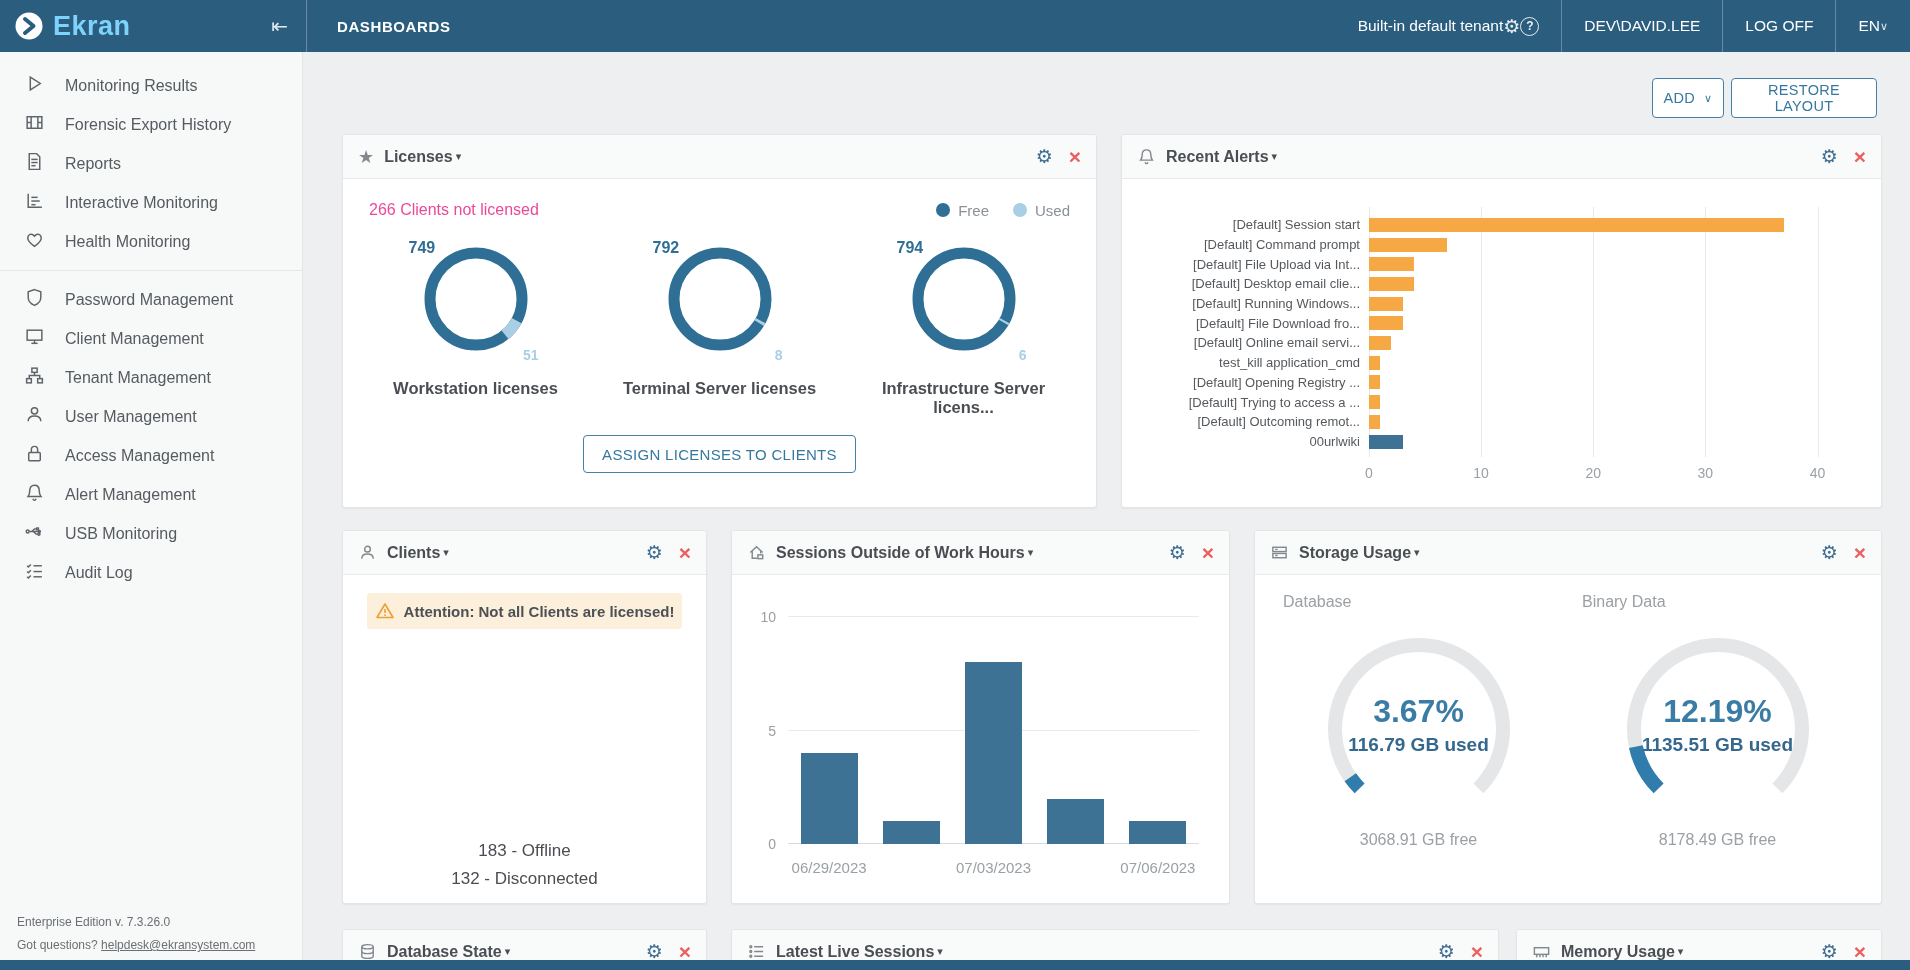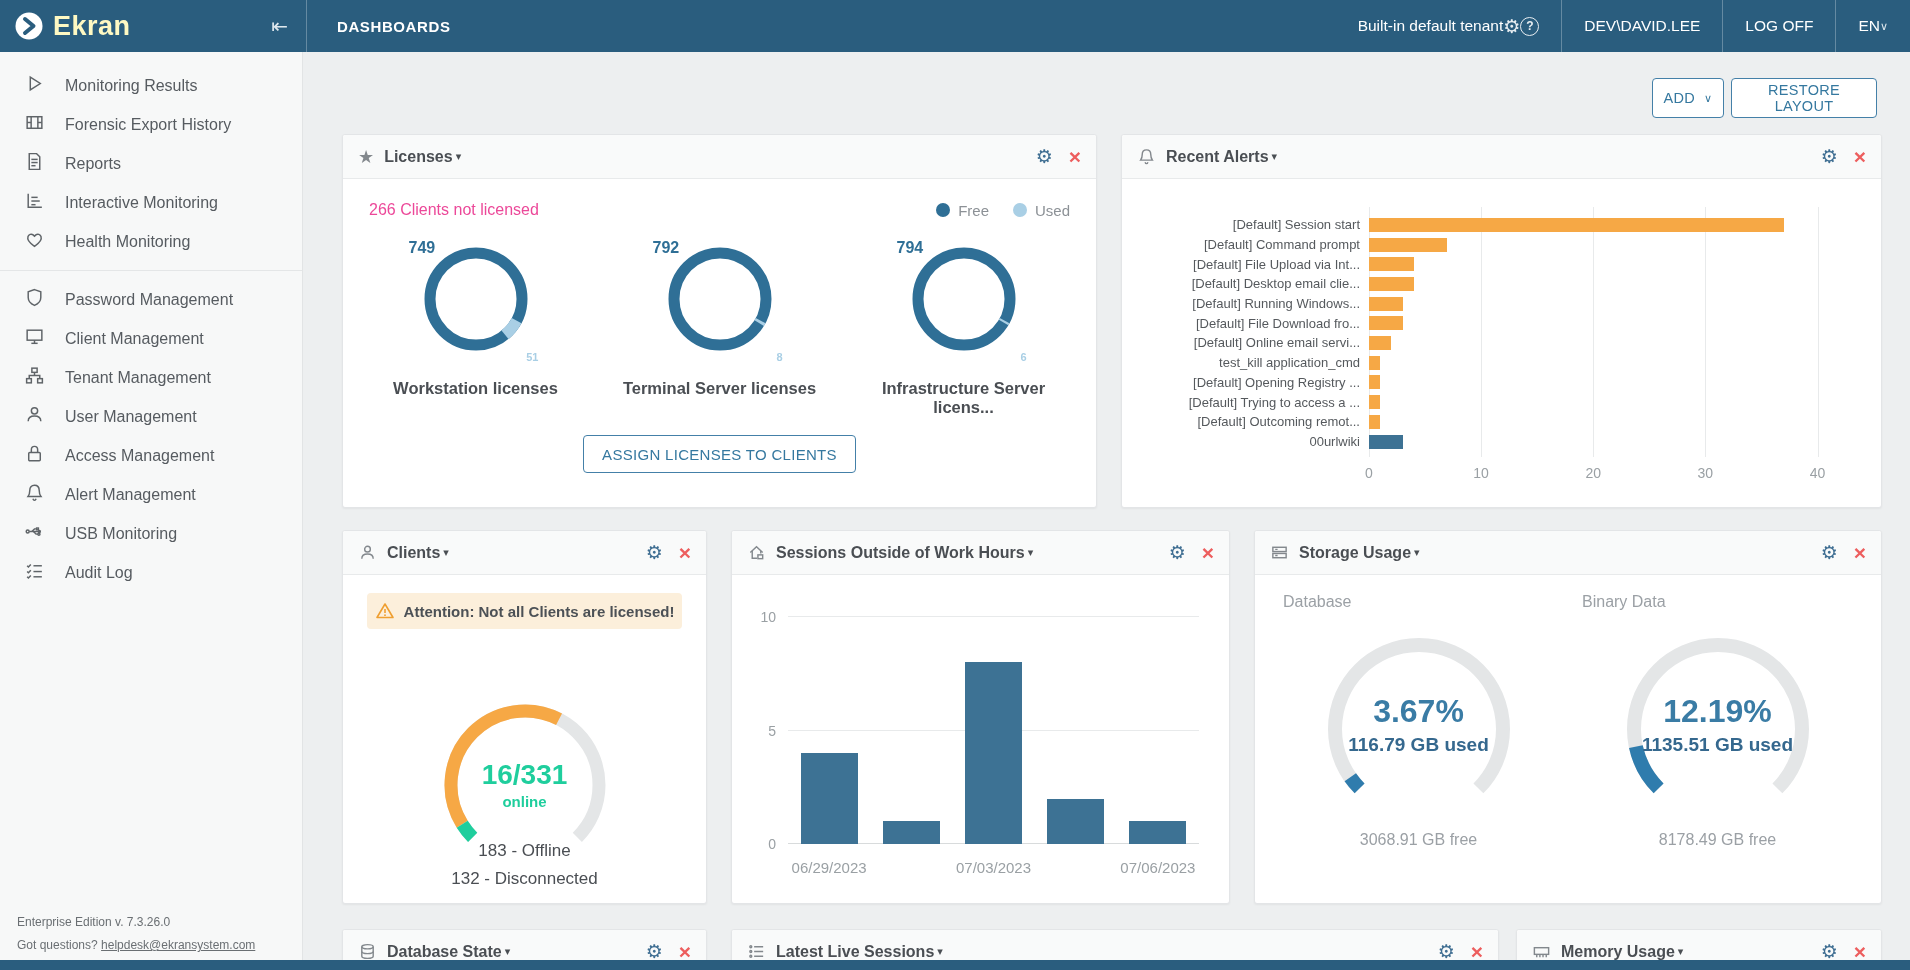--- a/index.html
+++ b/index.html
@@ -9,21 +9,21 @@
     background:#edeff0; position:relative; overflow:hidden; color:#54585c;
   }
   .ico { font-family:"DejaVu Sans", sans-serif; font-style:normal; line-height:1; }
 
   
   .topbar { position:absolute; top:0; left:0; width:1910px; height:52px;
     background:#2a5d7e; color:#fff; display:flex; align-items:stretch; z-index:30; }
   .tb-left { width:307px; display:flex; align-items:center; padding:0 12px 0 14px;
     border-right:1px solid rgba(255,255,255,.28); }
   .brand { display:flex; align-items:center; gap:9px; flex:1; cursor:pointer; }
-  .brand-text { font-size:27px; font-weight:bold; color:#fef9c3; letter-spacing:.5px; }
+  .brand-text { font-size:27px; font-weight:bold; color:#7dd3fc; letter-spacing:.5px; }
   .collapse { font-size:20px; color:#dfe8ee; cursor:pointer; padding:4px 6px; }
   .tb-nav { display:flex; align-items:center; padding:0 30px; font-size:15px;
     font-weight:bold; letter-spacing:.6px; cursor:pointer; }
   .tb-right { margin-left:auto; display:flex; align-items:stretch; }
   .tb-sect { display:flex; align-items:center; padding:15px 22px;
     border-left:1px solid rgba(255,255,255,.28); font-size:15.5px; cursor:pointer; }
   .tb-sect.no-border { border-left:none; }
   .tb-gear { font-size:19px; color:#e8eef2; cursor:pointer; }
   .tb-help { width:19px; height:19px; border:1.5px solid #e8eef2; border-radius:50%;
     display:flex; align-items:center; justify-content:center; font-size:12px;
@@ -78,21 +78,21 @@
   .lic-toprow { display:flex; justify-content:space-between; align-items:center;
     padding:22px 26px 0 26px; }
   .lic-note { font-size:16px; color:#ec4899; }
   .legend { display:flex; gap:24px; align-items:center; }
   .legend-item { display:flex; gap:8px; align-items:center; font-size:15px; color:#8c9196; }
   .legend-dot { width:14px; height:14px; border-radius:50%; }
   .donut-row { display:flex; justify-content:center; gap:44px; margin-top:24px; }
   .donut-cell { width:200px; display:flex; flex-direction:column; align-items:center; }
   .donut-wrap { position:relative; width:150px; height:116px; display:flex; justify-content:center; }
   .free-num { position:absolute; left:8px; top:-4px; font-size:16px; font-weight:bold; color:#2f6f96; }
-  .used-num { position:absolute; right:12px; bottom:-4px; font-size:11px; font-weight:bold; color:#a9cfe5; }
+  .used-num { position:absolute; right:12px; bottom:-4px; font-size:14px; font-weight:bold; color:#a9cfe5; }
   .donut-label { margin-top:20px; font-size:16.5px; font-weight:bold; color:#4a4e53; text-align:center; }
   .lic-btnrow { display:flex; justify-content:center; margin-top:18px; }
   .lic-btnrow .btn { height:38px; padding:0 18px; font-size:15px; }
 
   
   .alerts-body { position:relative; height:330px; }
   .alerts-area { position:absolute; left:0; top:36px; right:22px; display:flex;justify-content:center; }
   .alerts-labels { width:247px; }
   .alerts-label { height:19.7px; display:flex; align-items:center; justify-content:flex-end;
     padding-right:9px; font-size:13px; color:#55595d; white-space:nowrap; }
@@ -526,31 +526,20 @@
   </div>
   <div style="position:relative; height:330px;">
     <div class="warn-banner">
       <svg width="20" height="20" viewBox="0 0 20 20">
         <path d="M10 3 L18 16.5 H2 Z" fill="none" stroke="#ef9f31" stroke-width="1.6" stroke-linejoin="round"></path>
         <line x1="10" y1="8" x2="10" y2="12" stroke="#ef9f31" stroke-width="1.6"></line>
         <circle cx="10" cy="14.2" r="0.9" fill="#ef9f31"></circle>
       </svg>
       <span>Attention: Not all Clients are licensed!</span>
     </div>
-    <div class="gauge-wrap" id="clients-gauge-wrap">
-      <svg id="clients-gauge-svg" width="176" height="176" viewBox="0 0 176 176">
-          <circle cx="88" cy="88" r="74" fill="none" stroke="#e4e6e7" stroke-width="13" pathLength="360" stroke-dasharray="270 90" stroke-dashoffset="0" transform="rotate(135 88 88)"></circle>
-          <circle cx="88" cy="88" r="74" fill="none" stroke="#f6a845" stroke-width="13" pathLength="360" stroke-dasharray="149.27492447129907 210.72507552870093" stroke-dashoffset="-13.051359516616314" transform="rotate(135 88 88)"></circle>
-          <circle cx="88" cy="88" r="74" fill="none" stroke="#1fce9d" stroke-width="13" pathLength="360" stroke-dasharray="13.051359516616314 346.9486404833837" stroke-dashoffset="0" transform="rotate(135 88 88)"></circle>
-        </svg>
-      <div class="gauge-center" style="top:62px">
-        <div class="clients-big">16/331</div>
-        <div class="clients-sub">online</div>
-      </div>
-    </div>
     <div class="clients-line" style="top:248px">183 - Offline</div>
     <div class="clients-line" style="top:276px">132 - Disconnected</div>
 
   </div>
 </div>
 
 <div class="card" id="card-sessions">
   <div class="card-header">
     <span class="w-icon">
         <svg>

